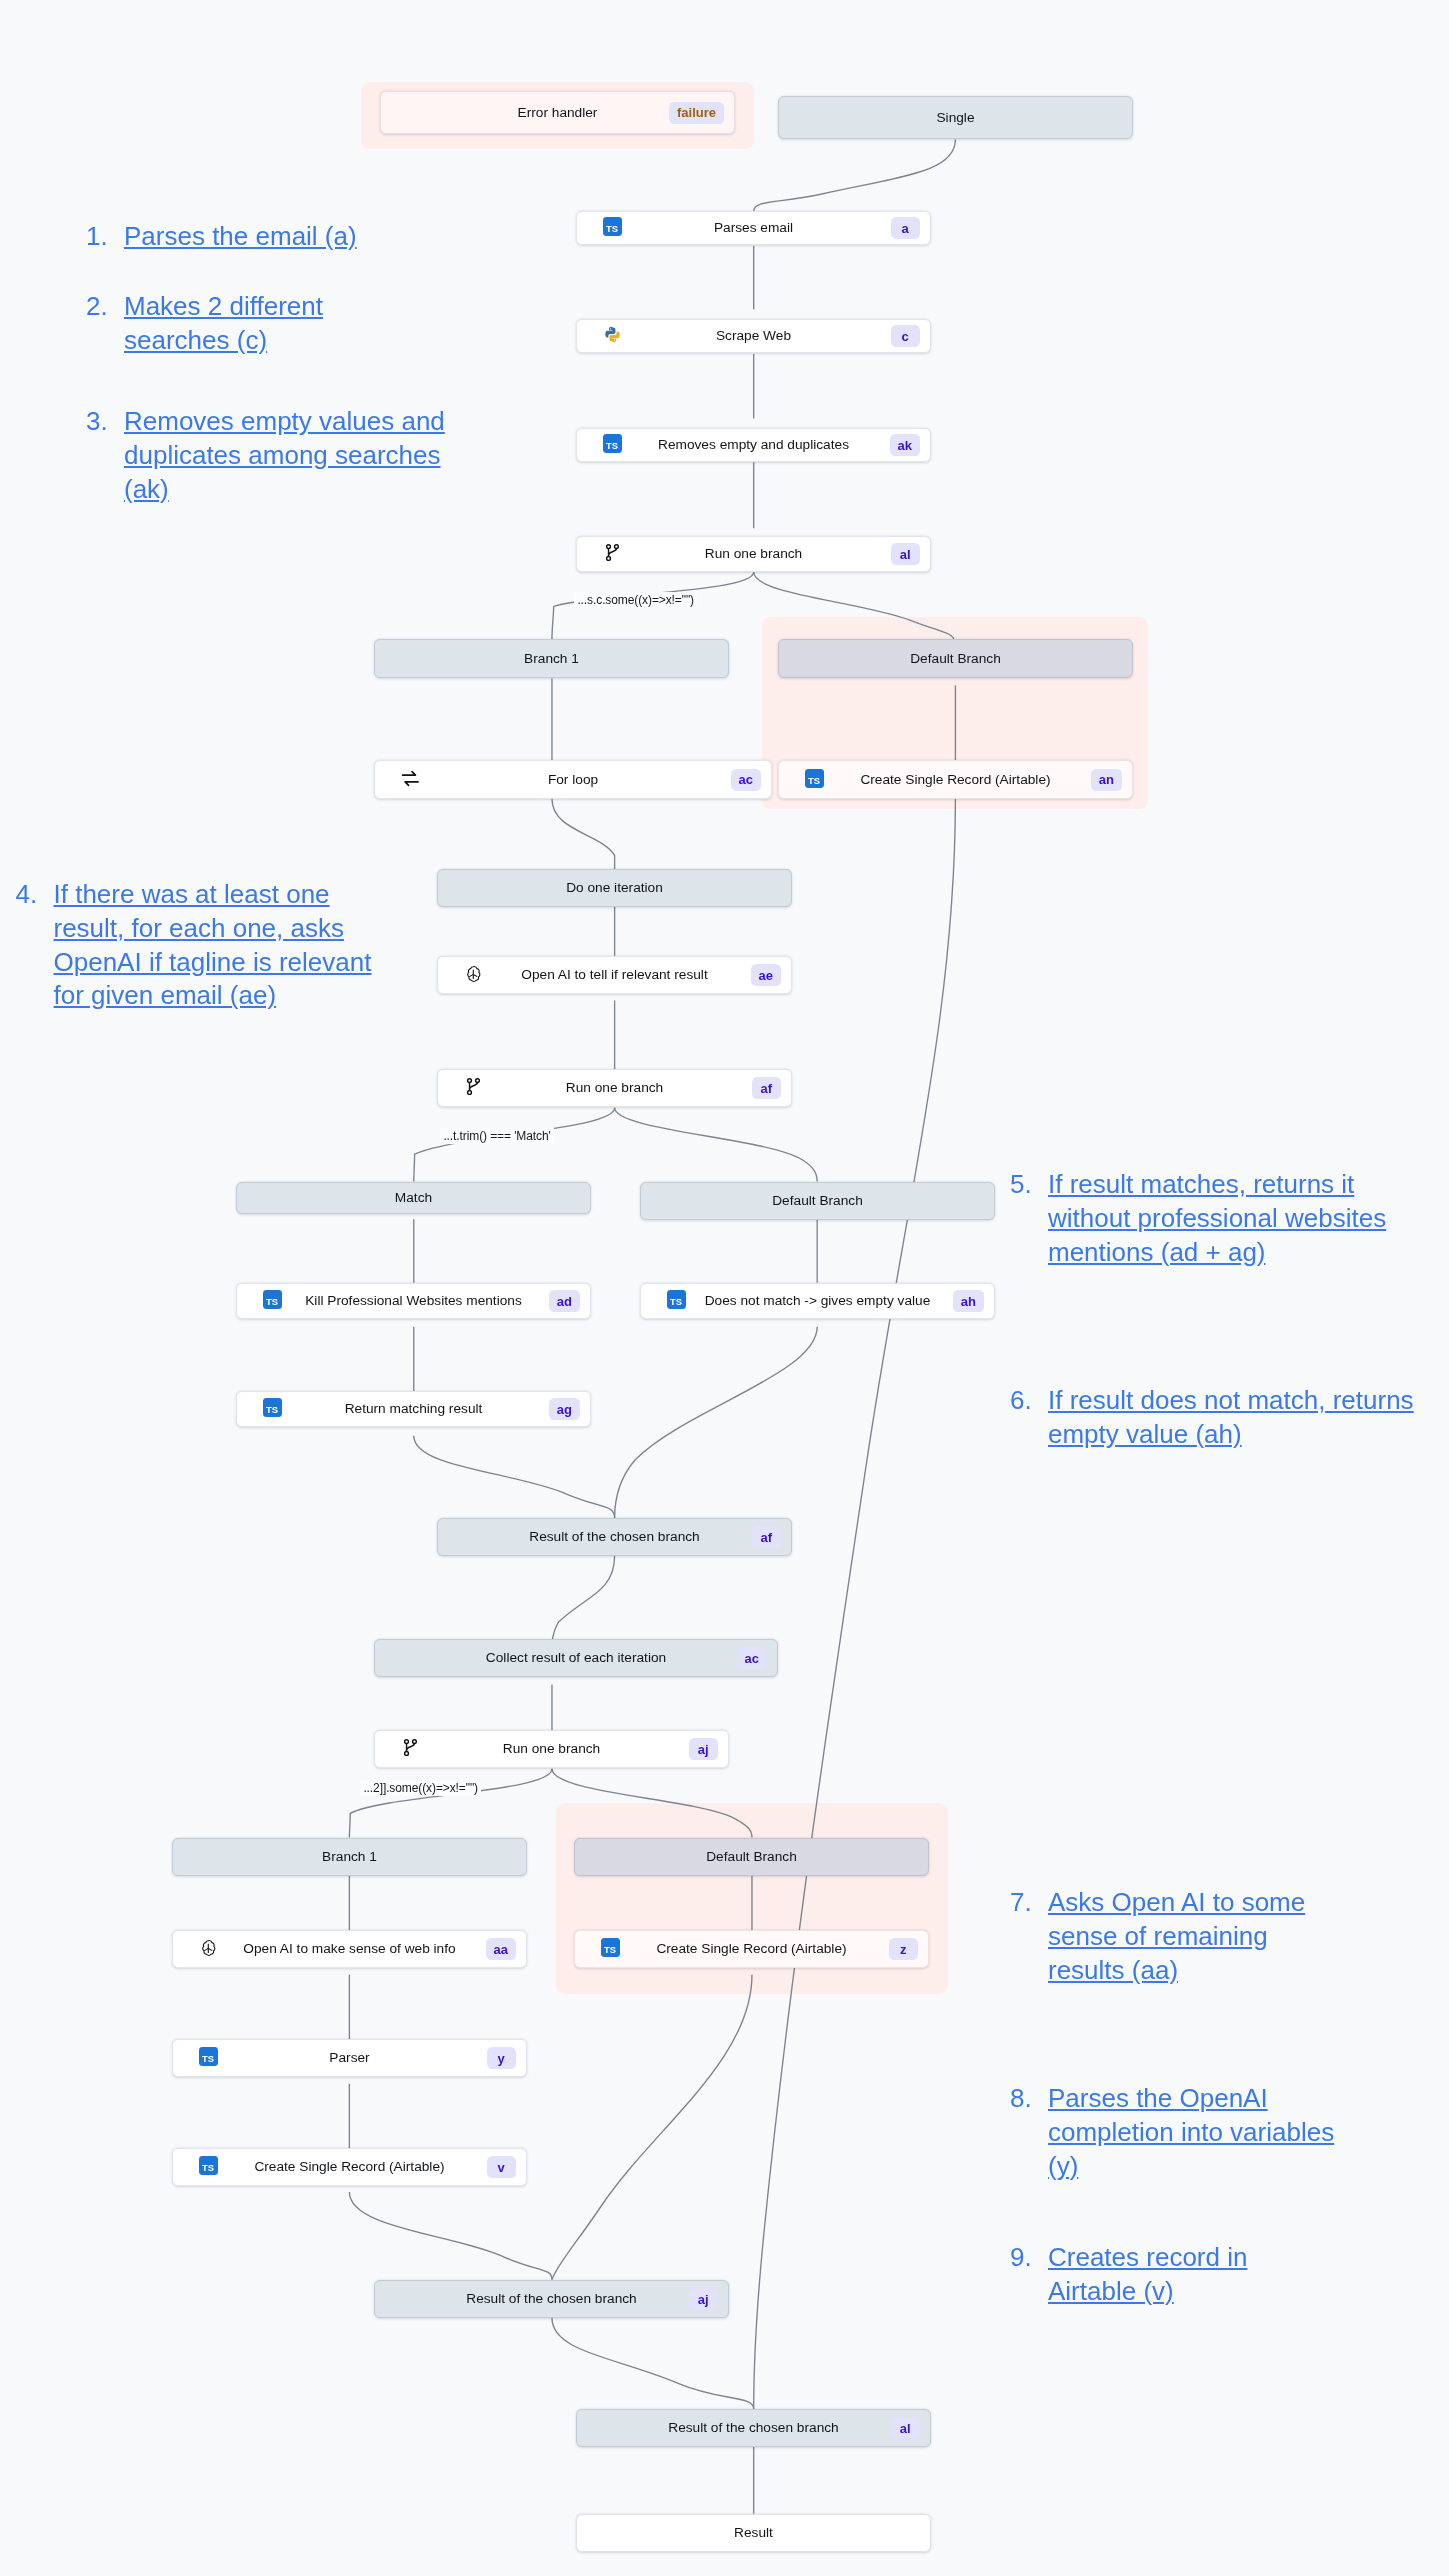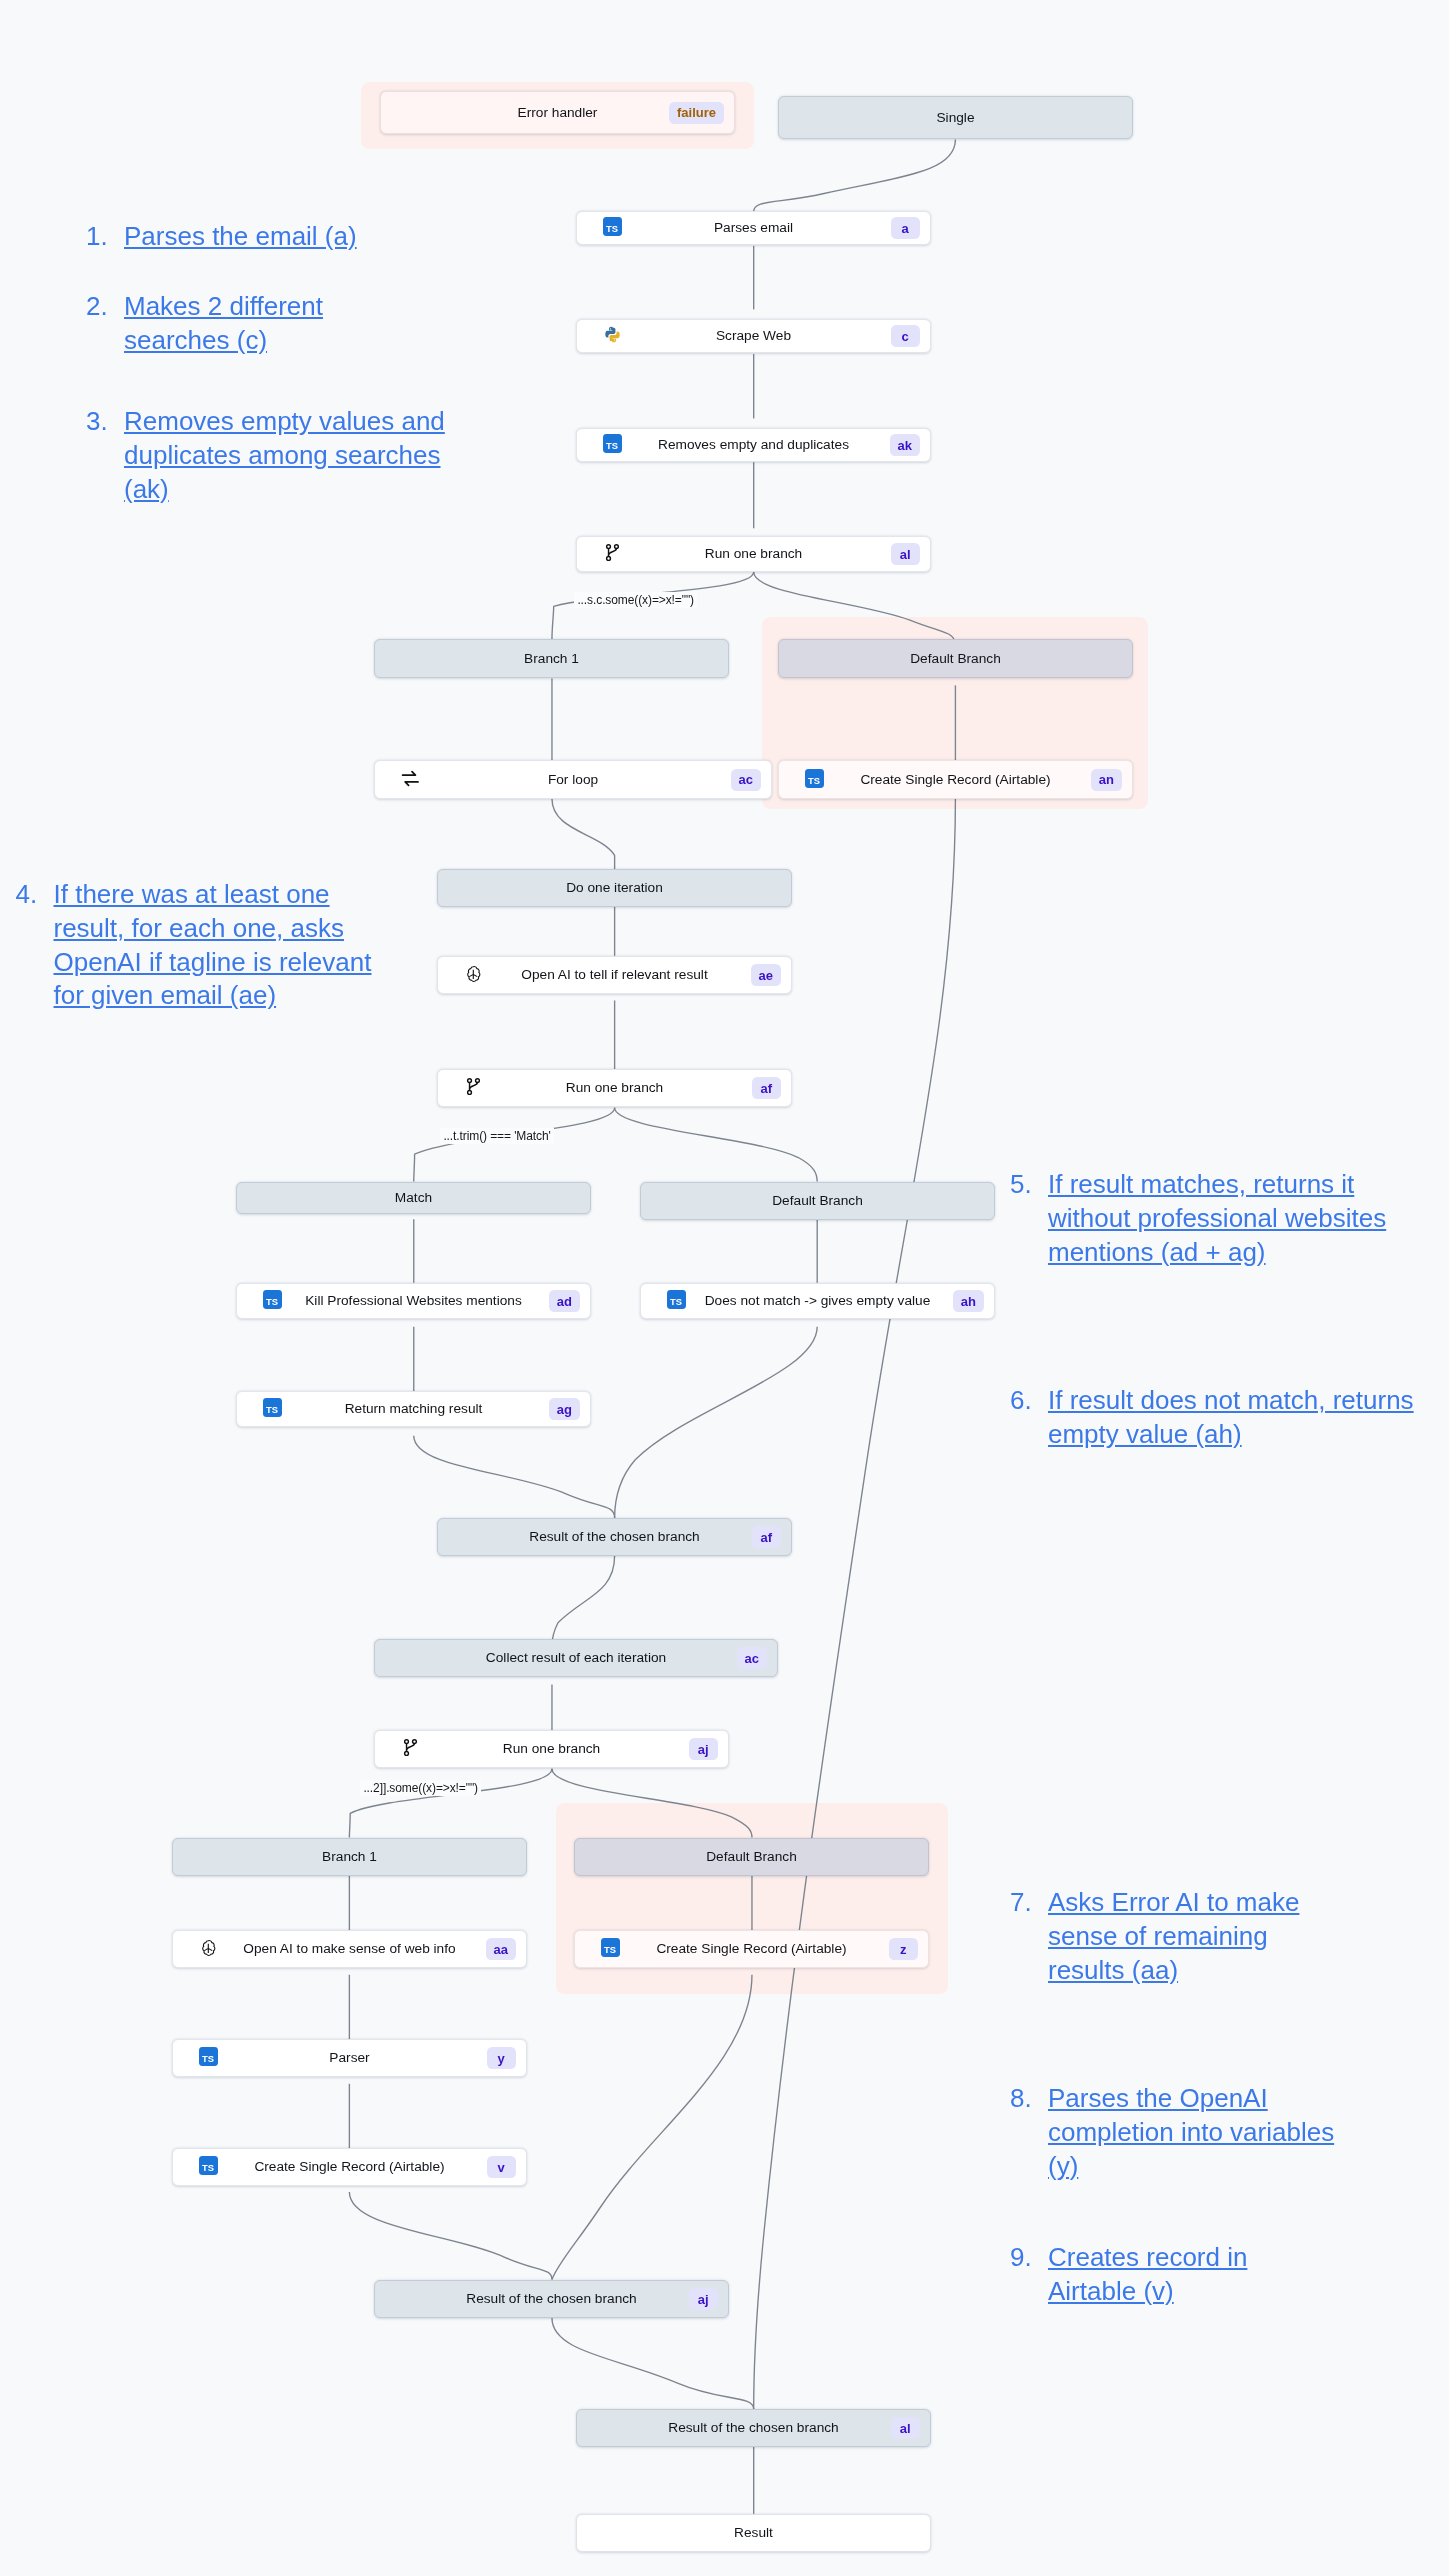--- a/index.html
+++ b/index.html
@@ -396,21 +396,21 @@
   <div class="annot" style="left:1010px;top:1168px;width:429px;">
     <span class="num">5.</span>
     <span class="txt">If result matches, returns it without professional websites mentions (ad + ag)</span>
   </div>
   <div class="annot" style="left:1010px;top:1384px;width:404px;">
     <span class="num">6.</span>
     <span class="txt">If result does not match, returns empty value (ah)</span>
   </div>
   <div class="annot" style="left:1010px;top:1886px;width:326px;">
     <span class="num">7.</span>
-    <span class="txt">Asks Error AI to make sense of remaining results (aa)</span>
+    <span class="txt">Asks Open AI to some sense of remaining results (aa)</span>
   </div>
   <div class="annot" style="left:1010px;top:2082px;width:343px;">
     <span class="num">8.</span>
     <span class="txt">Parses the OpenAI completion into variables (y)</span>
   </div>
   <div class="annot" style="left:1010px;top:2241px;width:326px;">
     <span class="num">9.</span>
     <span class="txt">Creates record in Airtable (v)</span>
   </div>
 

